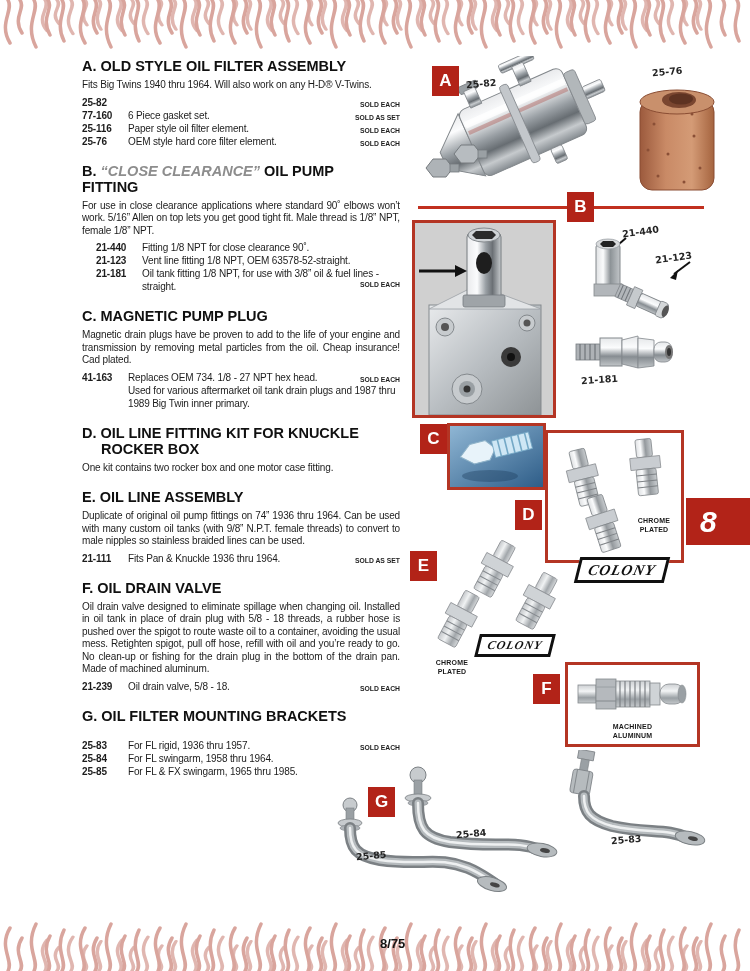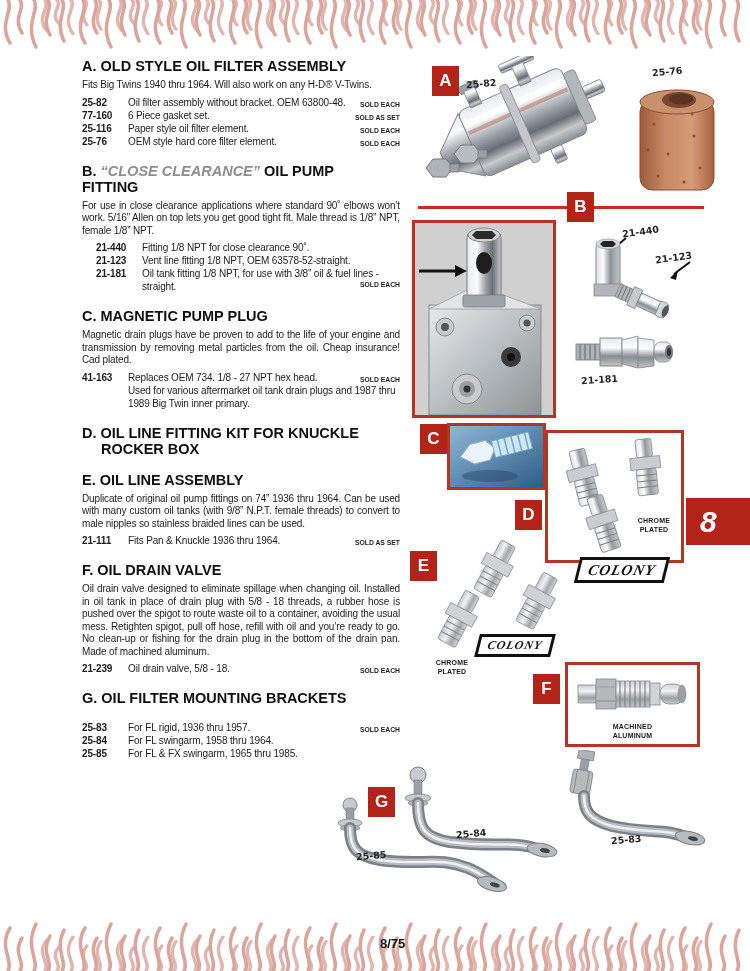--- a/index.html
+++ b/index.html
@@ -117,21 +117,20 @@
 
   <div class="page-num">8/75</div>
 
   <div class="col">
 
     <h2 class="sec"><span class="ltr">A.</span> <span class="ttl">OLD STYLE OIL FILTER ASSEMBLY</span></h2>
     <p class="para">Fits Big Twins 1940 thru 1964. Will also work on any H-D® V-Twins.</p>
     <div class="items">
       <div class="row">
           <span class="part">25-82</span>
-          <span class="desc">Oil filter assembly without bracket.  OEM 63800-48.</span>
           <span class="sold">SOLD EACH</span>
         </div>
       <div class="row">
           <span class="part">77-160</span>
           <span class="desc">6 Piece gasket set.</span>
           <span class="sold">SOLD AS SET</span>
         </div>
       <div class="row">
           <span class="part">25-116</span>
           <span class="desc">Paper style oil filter element.</span>
@@ -168,20 +167,21 @@
     <p class="para">Magnetic drain plugs have be proven to add to the life of your engine and transmission by removing metal particles from the oil. Cheap insurance! Cad plated.</p>
     <div class="items">
       <div class="row">
           <span class="part">41-163</span>
           <span class="desc"><span>Replaces OEM 734. 1/8 - 27 NPT hex head.</span><br><span>Used for various aftermarket oil tank drain plugs and 1987 thru 1989 Big Twin inner primary.</span></span>
           <span class="sold">SOLD EACH</span>
         </div>
     </div>
 
     <h2 class="sec sp hang"><span class="ltr">D.</span> <span class="ttl">OIL LINE FITTING KIT FOR KNUCKLE ROCKER BOX</span></h2>
+    <p class="para">One kit contains two rocker box and one motor case fitting.</p>
 
     <h2 class="sec sp"><span class="ltr">E.</span> <span class="ttl">OIL LINE ASSEMBLY</span></h2>
     <p class="para">Duplicate of original oil pump fittings on 74” 1936 thru 1964. Can be used with many custom oil tanks (with 9/8” N.P.T. female threads) to convert to male nipples so stainless braided lines can be used.</p>
     <div class="items">
       <div class="row">
           <span class="part">21-111</span>
           <span class="desc">Fits Pan &amp; Knuckle 1936 thru 1964.</span>
           <span class="sold">SOLD AS SET</span>
         </div>
     </div>

